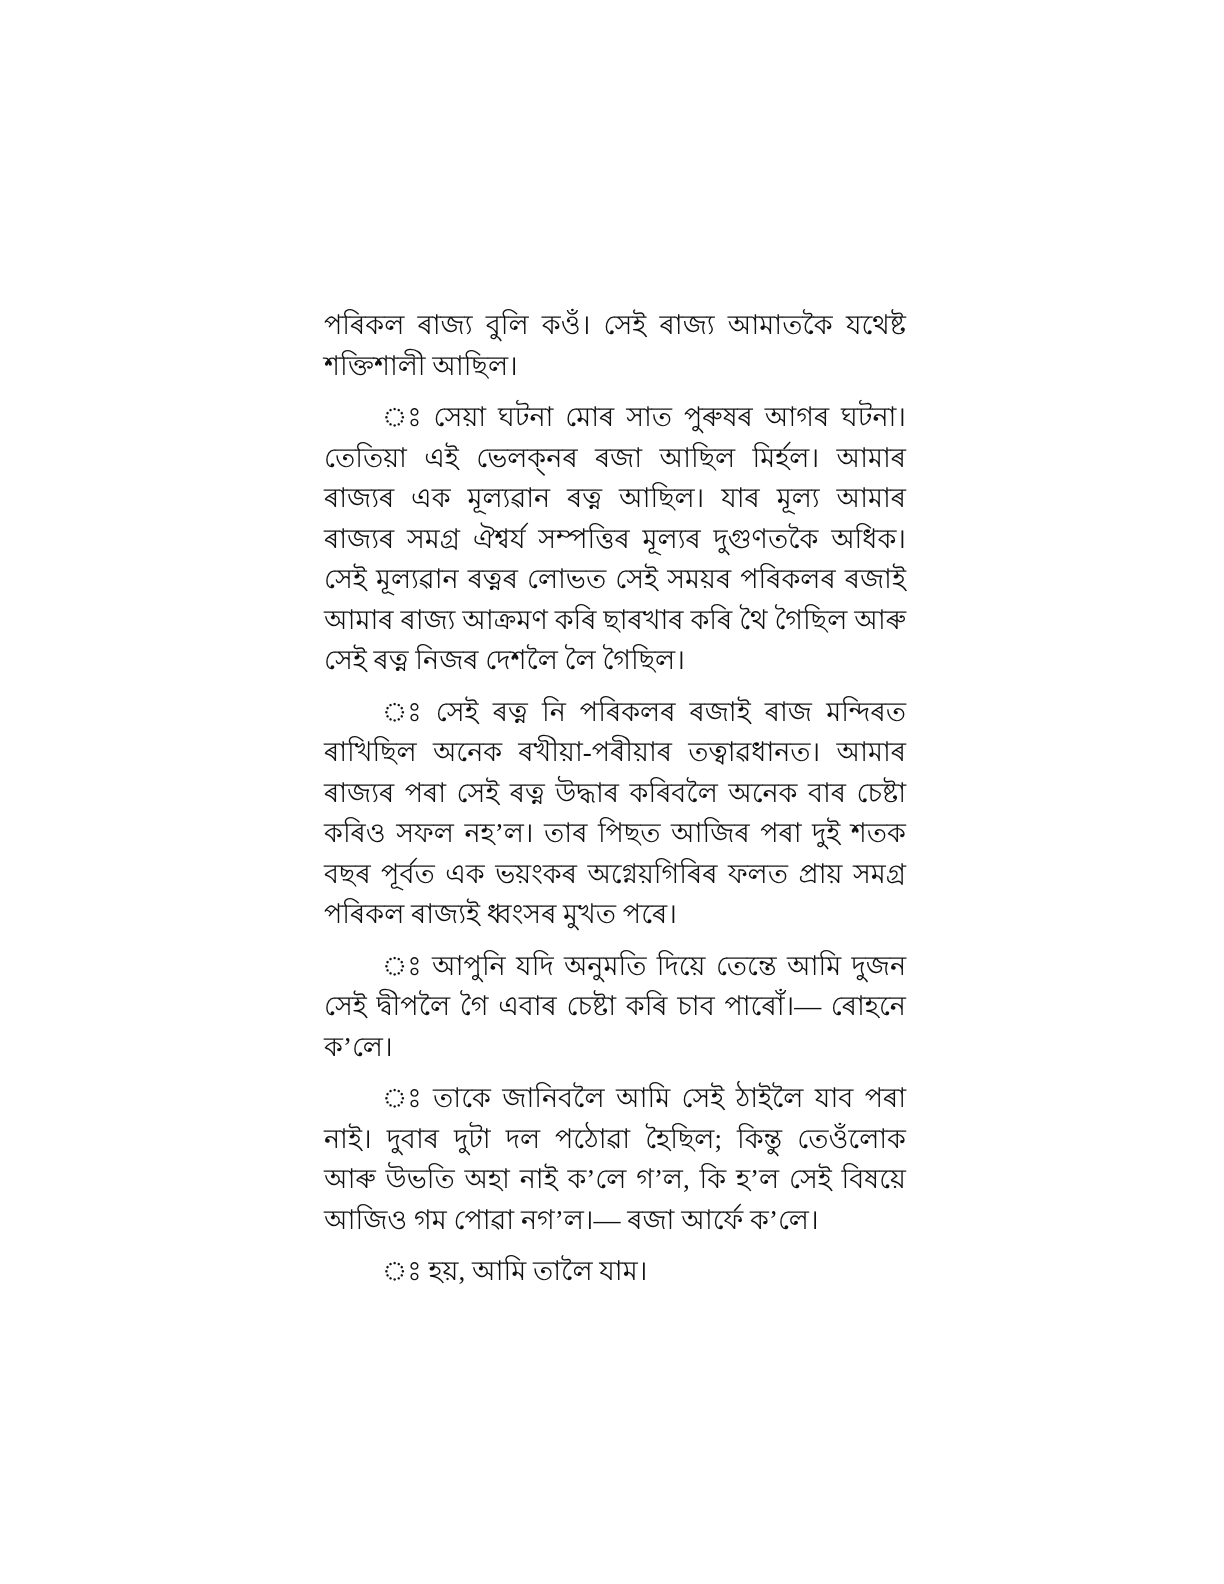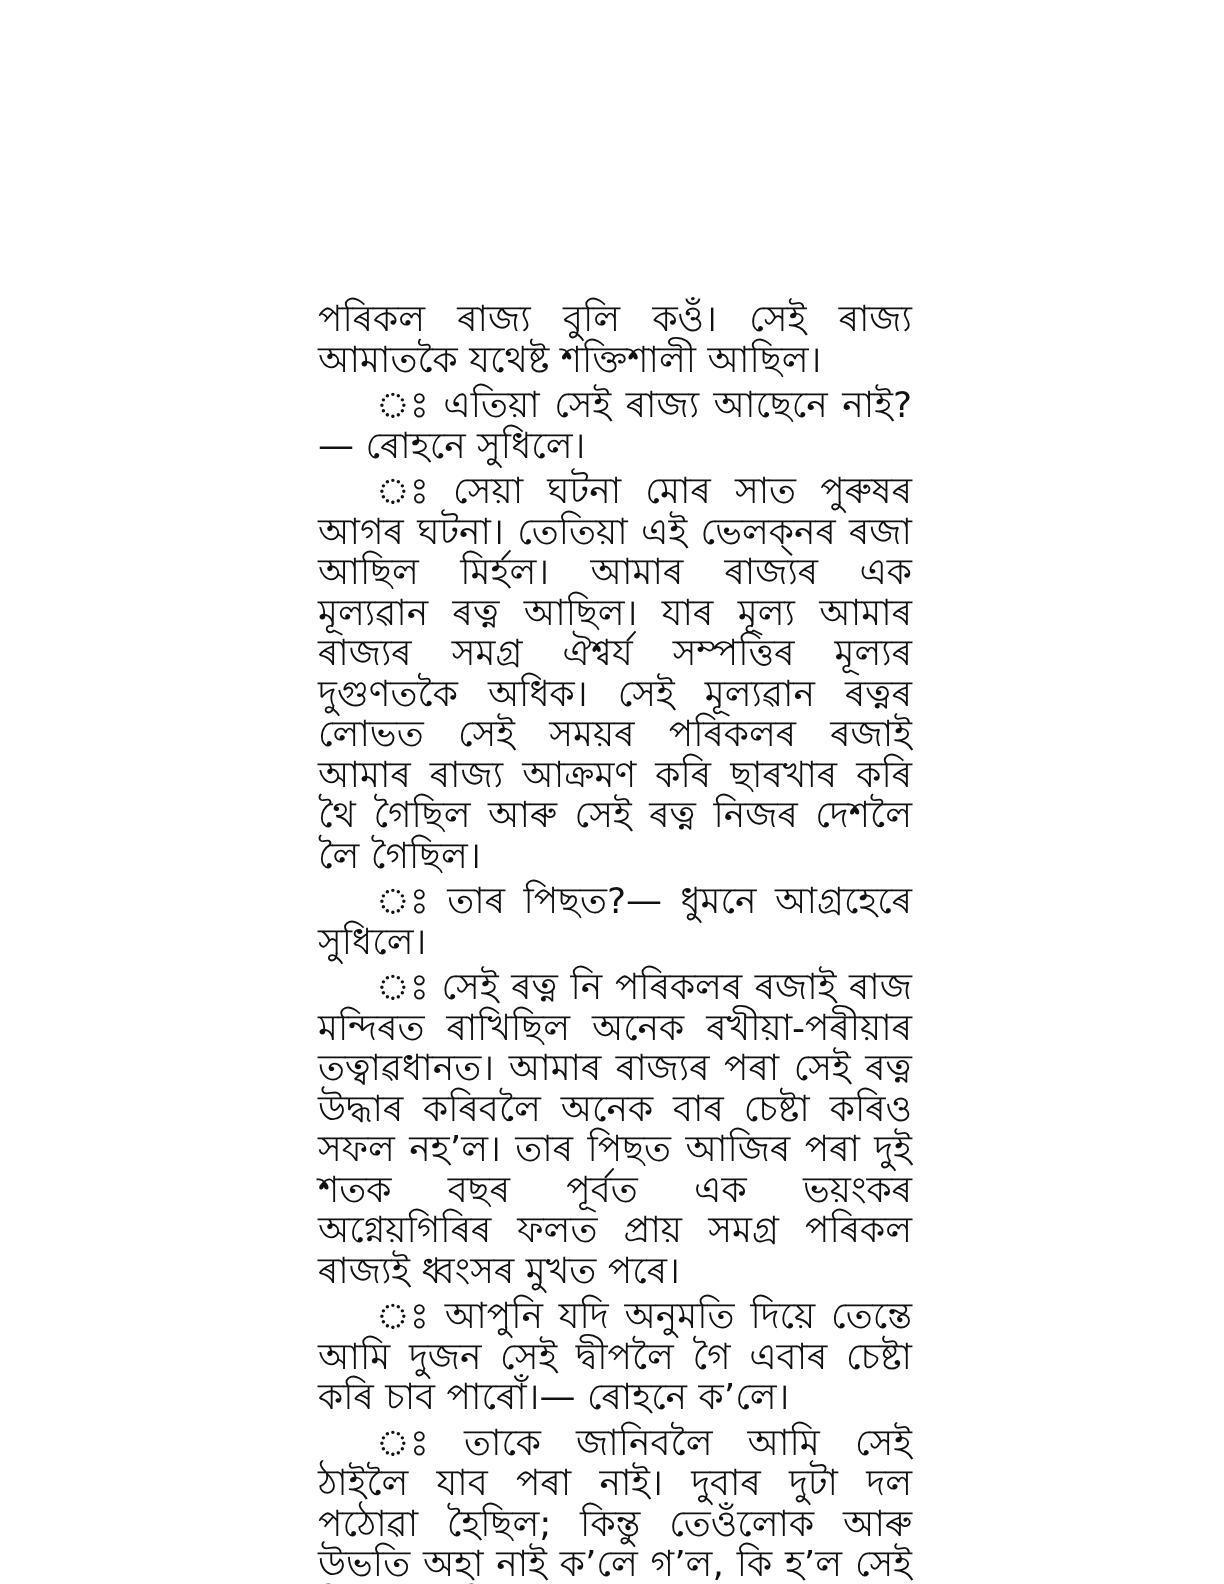--- a/index.html
+++ b/index.html
@@ -23,39 +23,38 @@
     background: #ffffff;
     overflow: hidden;
   }
   .text-block {
     position: absolute;
     left: 313px;
     top: 294px;
     width: 604px;
   }
   .para {
-    margin: 5px;
+    margin: 11px;
     padding: 0;
     text-align: justify;
-    font-size: 36px;
+    font-size: 27px;
     line-height: 40.5px;
     color: #111111;
+    font-family: Liberation Serif, serif;
   }
   .para.indent {
     text-indent: 58px;
   }
 </style>
 </head>
 <body>
 
 <div class="page">
   <div class="text-block">
     <p class="para">পৰিকল ৰাজ্য বুলি কওঁ। সেই ৰাজ্য আমাতকৈ যথেষ্ট শক্তিশালী আছিল।</p>
-    <p class="para indent">ঃ এতিয়া সেই ৰাজ্য আছেনে নাই?— ৰোহনে সুধিলে।</p>
     <p class="para indent">ঃ সেয়া ঘটনা মোৰ সাত পুৰুষৰ আগৰ ঘটনা। তেতিয়া এই ভেলক্‌নৰ ৰজা আছিল মিৰ্হল। আমাৰ ৰাজ্যৰ এক মূল্যৱান ৰত্ন আছিল। যাৰ মূল্য আমাৰ ৰাজ্যৰ সমগ্ৰ ঐশ্বৰ্য সম্পত্তিৰ মূল্যৰ দুগুণতকৈ অধিক। সেই মূল্যৱান ৰত্নৰ লোভত সেই সময়ৰ পৰিকলৰ ৰজাই আমাৰ ৰাজ্য আক্ৰমণ কৰি ছাৰখাৰ কৰি থৈ গৈছিল আৰু সেই ৰত্ন নিজৰ দেশলৈ লৈ গৈছিল।</p>
-    <p class="para indent">ঃ তাৰ পিছত?— ধুমনে আগ্ৰহেৰে সুধিলে।</p>
     <p class="para indent">ঃ সেই ৰত্ন নি পৰিকলৰ ৰজাই ৰাজ মন্দিৰত ৰাখিছিল অনেক ৰখীয়া-পৰীয়াৰ তত্বাৱধানত। আমাৰ ৰাজ্যৰ পৰা সেই ৰত্ন উদ্ধাৰ কৰিবলৈ অনেক বাৰ চেষ্টা কৰিও সফল নহ’ল। তাৰ পিছত আজিৰ পৰা দুই শতক বছৰ পূৰ্বত এক ভয়ংকৰ অগ্নেয়গিৰিৰ ফলত প্ৰায় সমগ্ৰ পৰিকল ৰাজ্যই ধ্বংসৰ মুখত পৰে।</p>
     <p class="para indent">ঃ আপুনি যদি অনুমতি দিয়ে তেন্তে আমি দুজন সেই দ্বীপলৈ গৈ এবাৰ চেষ্টা কৰি চাব পাৰোঁ।— ৰোহনে ক’লে।</p>
     <p class="para indent">ঃ তাকে জানিবলৈ আমি সেই ঠাইলৈ যাব পৰা নাই। দুবাৰ দুটা দল পঠোৱা হৈছিল; কিন্তু তেওঁলোক আৰু উভতি অহা নাই ক’লে গ’ল, কি হ’ল সেই বিষয়ে আজিও গম পোৱা নগ’ল।— ৰজা আৰ্ফে ক’লে।</p>
     <p class="para indent">ঃ হয়, আমি তালৈ যাম।</p>
 
   </div>
 </div>
 
 </body></html>

